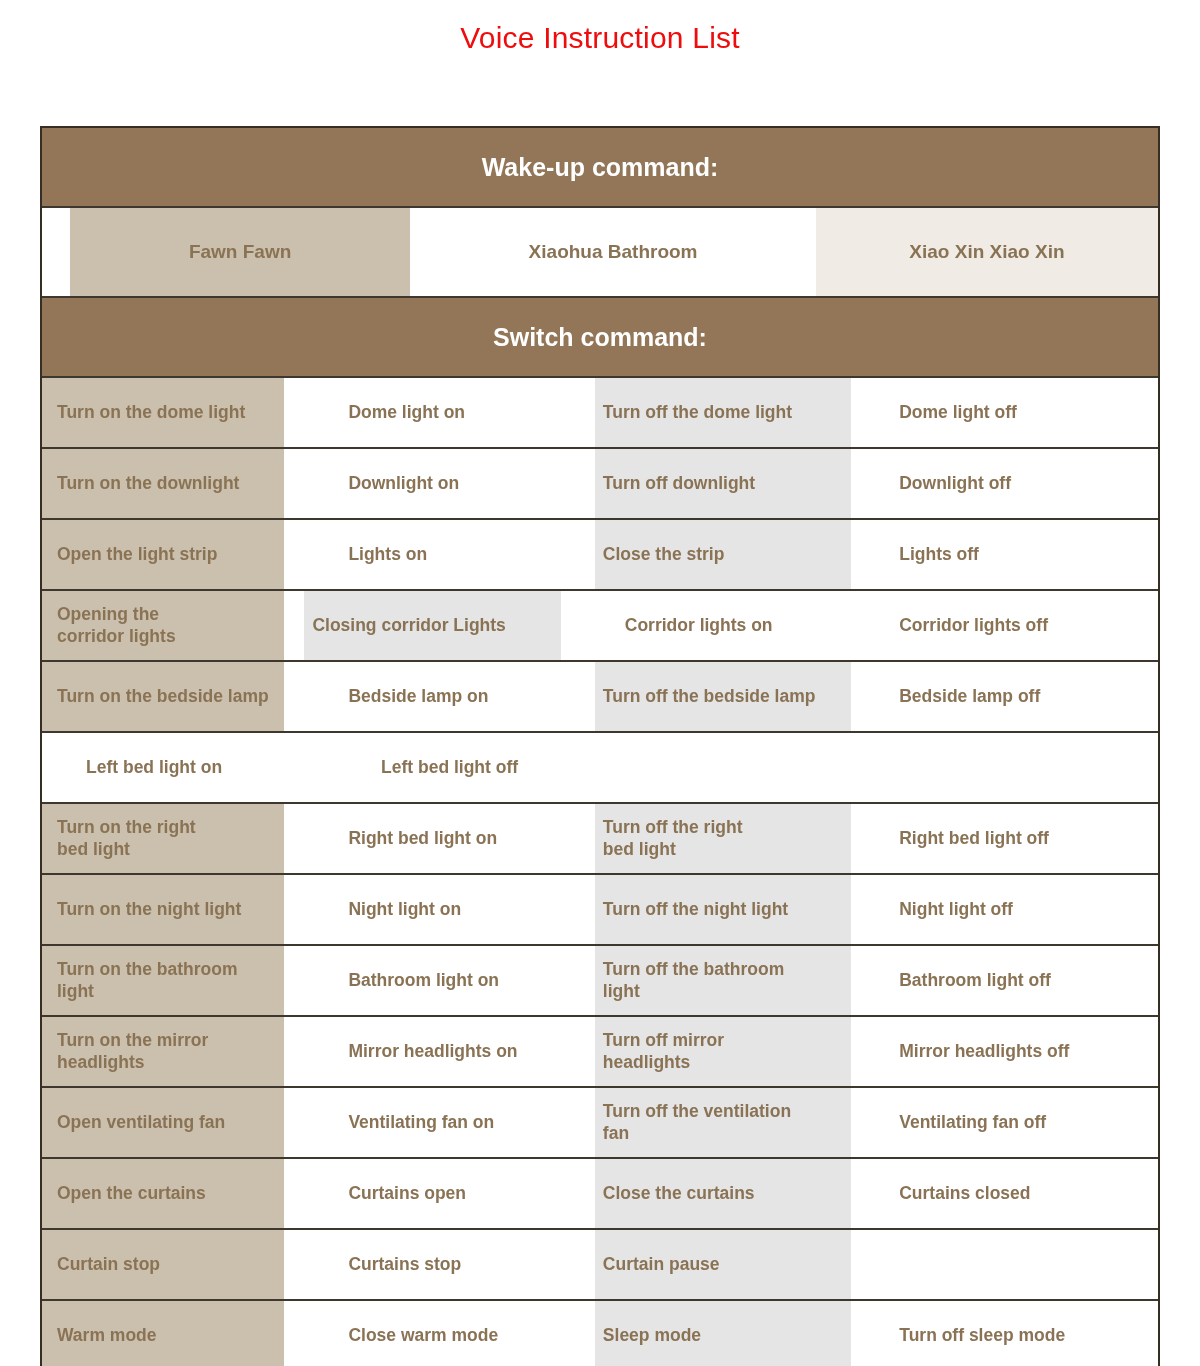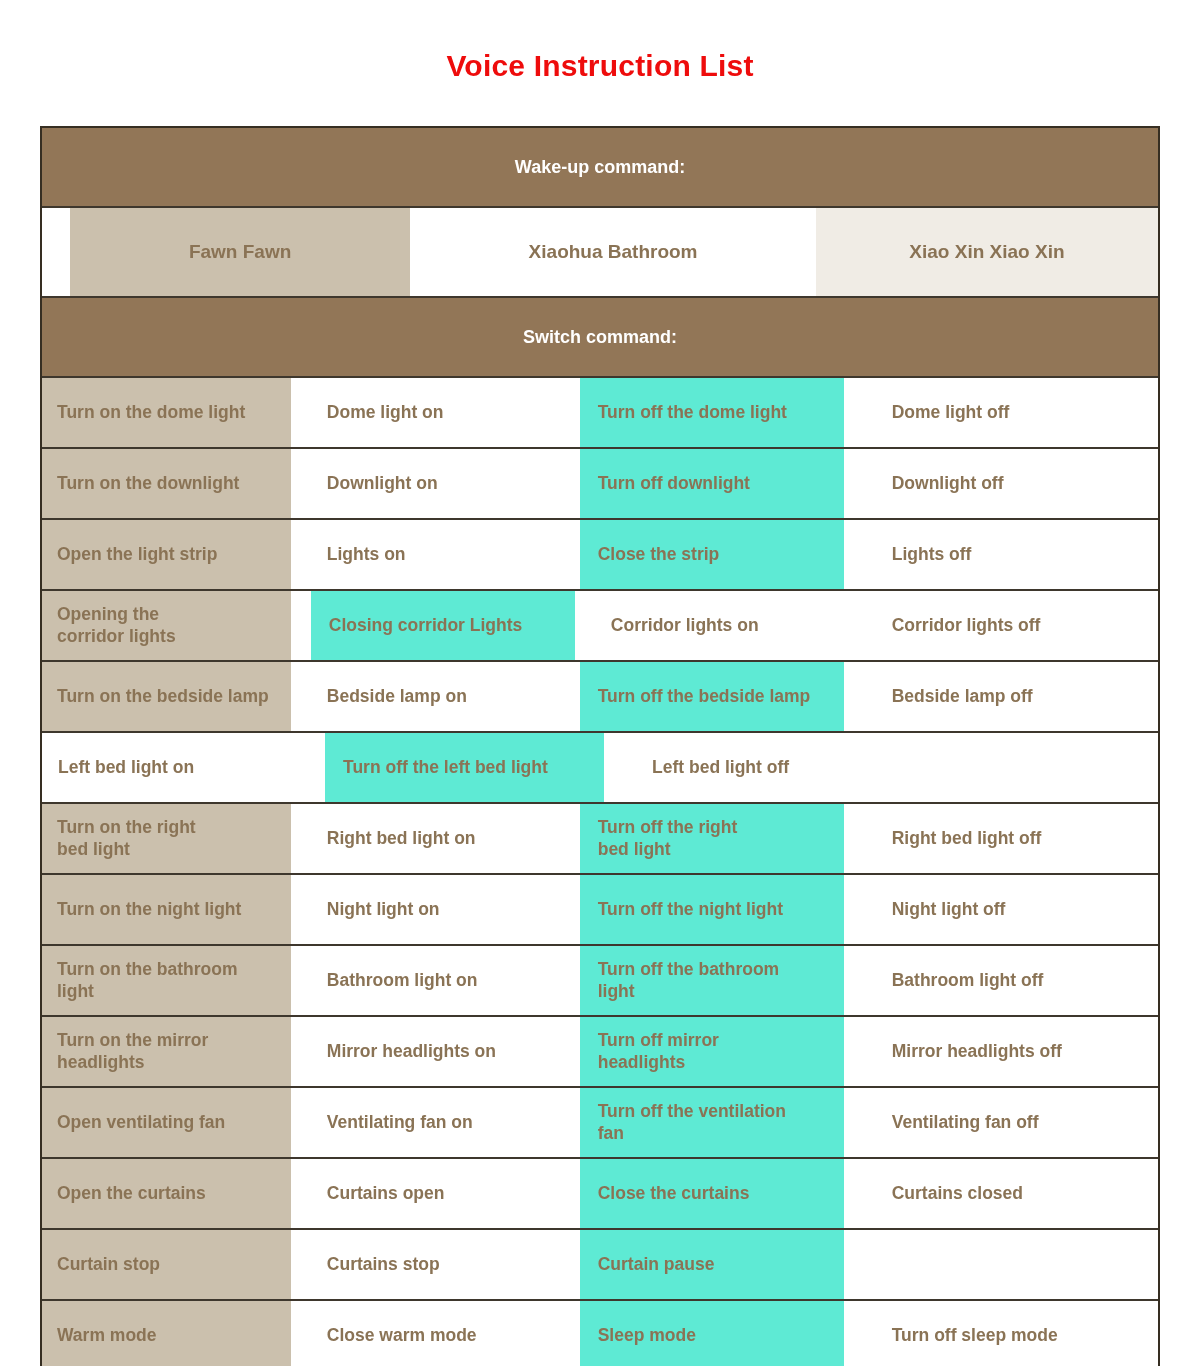--- a/index.html
+++ b/index.html
@@ -1,46 +1,46 @@
 <!DOCTYPE html>
 <html><head>
 <meta charset="utf-8">
 <style>
   html,body{margin:0;padding:0;}
   body{
     width:1200px;height:1366px;overflow:hidden;background:#ffffff;
     font-family:"Liberation Sans", sans-serif;position:relative;
   }
   .title{
-    margin:0;padding-top:49px;text-align:center;
-    font-size:30px;font-weight:bold;color:#ee0c0c;letter-spacing:.2px;
+    margin:0;padding-top:21px;text-align:center;
+    font-size:30px;font-weight:normal;color:#ee0c0c;letter-spacing:.2px;
   }
   .table{
     position:absolute;left:40px;top:126px;width:1120px;
     box-sizing:border-box;border:2px solid #362e22;background:#ffffff;
   }
   .hrow{
     height:78px;background:#927657;display:flex;align-items:center;justify-content:center;
-    color:#ffffff;font-size:18px;font-weight:bold;
+    color:#ffffff;font-size:25px;font-weight:bold;
   }
   .row{display:flex;border-top:2px solid #3e372d;}
   .names{height:88px;}
   .drow{height:69px;gap:20px;}
   .cell{
     display:flex;align-items:center;box-sizing:border-box;
     color:#8a7355;font-weight:bold;white-space:pre-line;line-height:1.22;
   }
   .names .cell{justify-content:center;font-size:19px;text-align:center;margin-left:28px;}
   .w1{width:32.97%;background:#cbc0ad;}
   .w2{width:33.88%;background:#ffffff;}
   .w3{width:33.15%;background:#f0ece5;}
   .drow .cell{font-size:17.5px;text-align:left;}
   .c1{width:23.57%;background:#cbc0ad;padding-left:15px;padding-right:6px;}
-  .c2{width:23.57%;background:#ffffff;padding-left:16px;padding-right:6px;}
-  .c3{width:25.00%;background:#5eead4;padding-left:18px;padding-right:6px;}
+  .c2{width:23.57%;background:#ffffff;padding-left:16px;padding-right:6px;margin-left:28px;}
+  .c3{width:25.00%;background:#e5e5e5;padding-left:8px;padding-right:6px;}
   .c4{width:27.86%;background:#ffffff;padding-left:28px;}
 </style>
 </head>
 <body>
 
 <h1 class="title">Voice Instruction List</h1>
 
 <div class="table">
 
   <div class="hrow" style="border-top:none">
@@ -88,21 +88,20 @@
 
   <div class="row drow">
     <div class="cell c1">Turn on the bedside lamp</div>
     <div class="cell c2">Bedside lamp on</div>
     <div class="cell c3">Turn off the bedside lamp</div>
     <div class="cell c4">Bedside lamp off</div>
   </div>
 
   <div class="row drow">
     <div class="cell c2">Left bed light on</div>
-    <div class="cell c3">Turn off the left bed light</div>
     <div class="cell c4">Left bed light off</div>
   </div>
 
   <div class="row drow">
     <div class="cell c1">Turn on the right
 bed light</div>
     <div class="cell c2">Right bed light on</div>
     <div class="cell c3">Turn off the right
 bed light</div>
     <div class="cell c4">Right bed light off</div>

